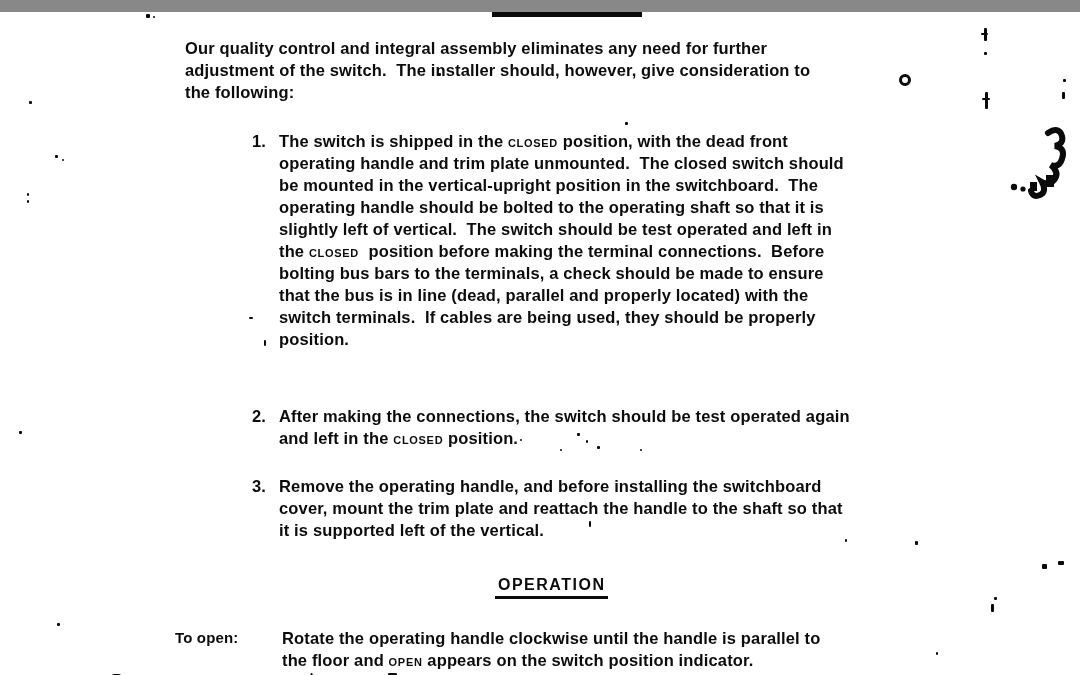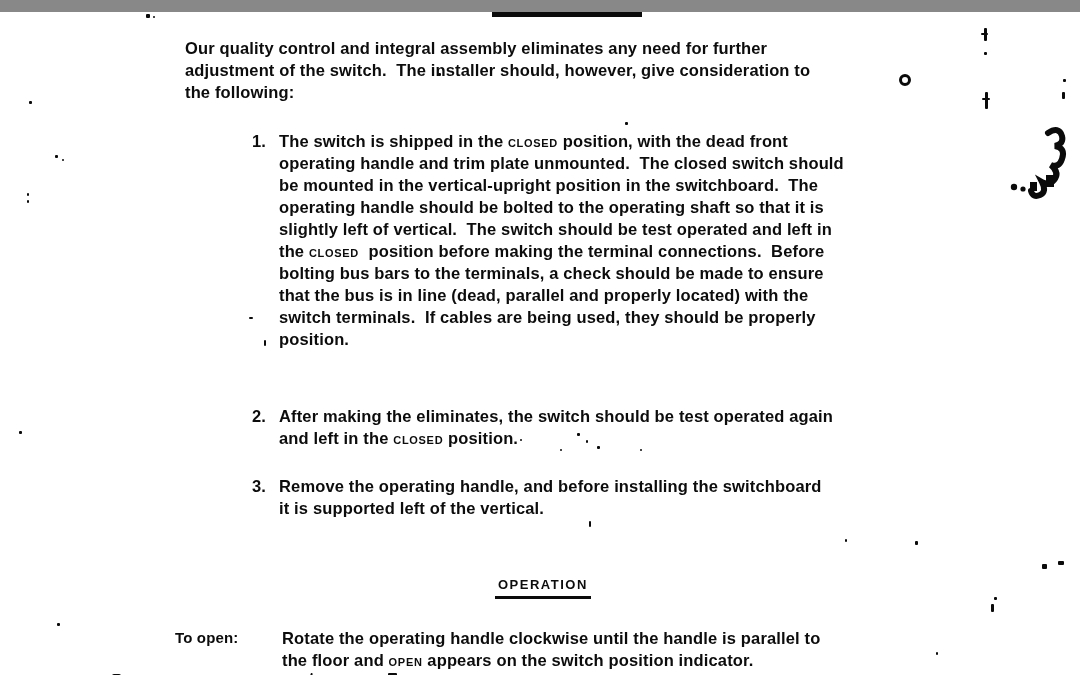--- a/index.html
+++ b/index.html
@@ -28,21 +28,21 @@
   }
   .intro{left:185px;top:25px;}
   .list-item{left:252px;}
   .list-item .num{position:absolute;left:0;top:0;height:22px;line-height:22px;font-size:16.5px;}
   .list-item .item-lines{margin-left:27px;}
   .item1{top:118px;}
   .item2{top:393px;}
   .item3{top:463px;}
   .operation-heading{
     left:495px;top:563px;
-    font-size:13px;letter-spacing:1.5px;
+    font-size:16px;letter-spacing:1.5px;
     border-bottom:3px solid #0b0b0b;
     padding:0 3px 1px 3px;
     height:20px;line-height:20px;text-align:right;
   }
   .toopen-label{left:175px;top:615px;}
   .toopen-label .line{font-size:15px;}
   .toopen-lines{left:282px;top:615px;}
   .blue-bar{
     left:0;top:666px;width:57px;height:9px;
   }
@@ -76,29 +76,30 @@
         <div class="line">bolting bus bars to the terminals, a check should be made to ensure</div>
         <div class="line">that the bus is in line (dead, parallel and properly located) with the</div>
         <div class="line">switch terminals.  If cables are being used, they should be properly</div>
         <div class="line">position.</div>
       </div>
   </div>
 
   <div class="abs list-item item2">
     <span class="num">2.</span>
     <div class="item-lines">
-        <div class="line">After making the eliminates, the switch should be test operated again</div>
+        <div class="line">After making the connections, the switch should be test operated again</div>
         <div class="line">and left in the <span class="sc">CLOSED</span> position.</div>
       </div>
   </div>
 
   <div class="abs list-item item3">
     <span class="num">3.</span>
     <div class="item-lines">
         <div class="line">Remove the operating handle, and before installing the switchboard</div>
+        <div class="line">cover, mount the trim plate and reattach the handle to the shaft so that</div>
         <div class="line">it is supported left of the vertical.</div>
       </div>
   </div>
 
   <div class="abs operation-heading">OPERATION</div>
 
   <div class="abs toopen-label">
     <div class="line">To open:</div>
   </div>
   <div class="abs toopen-lines">

